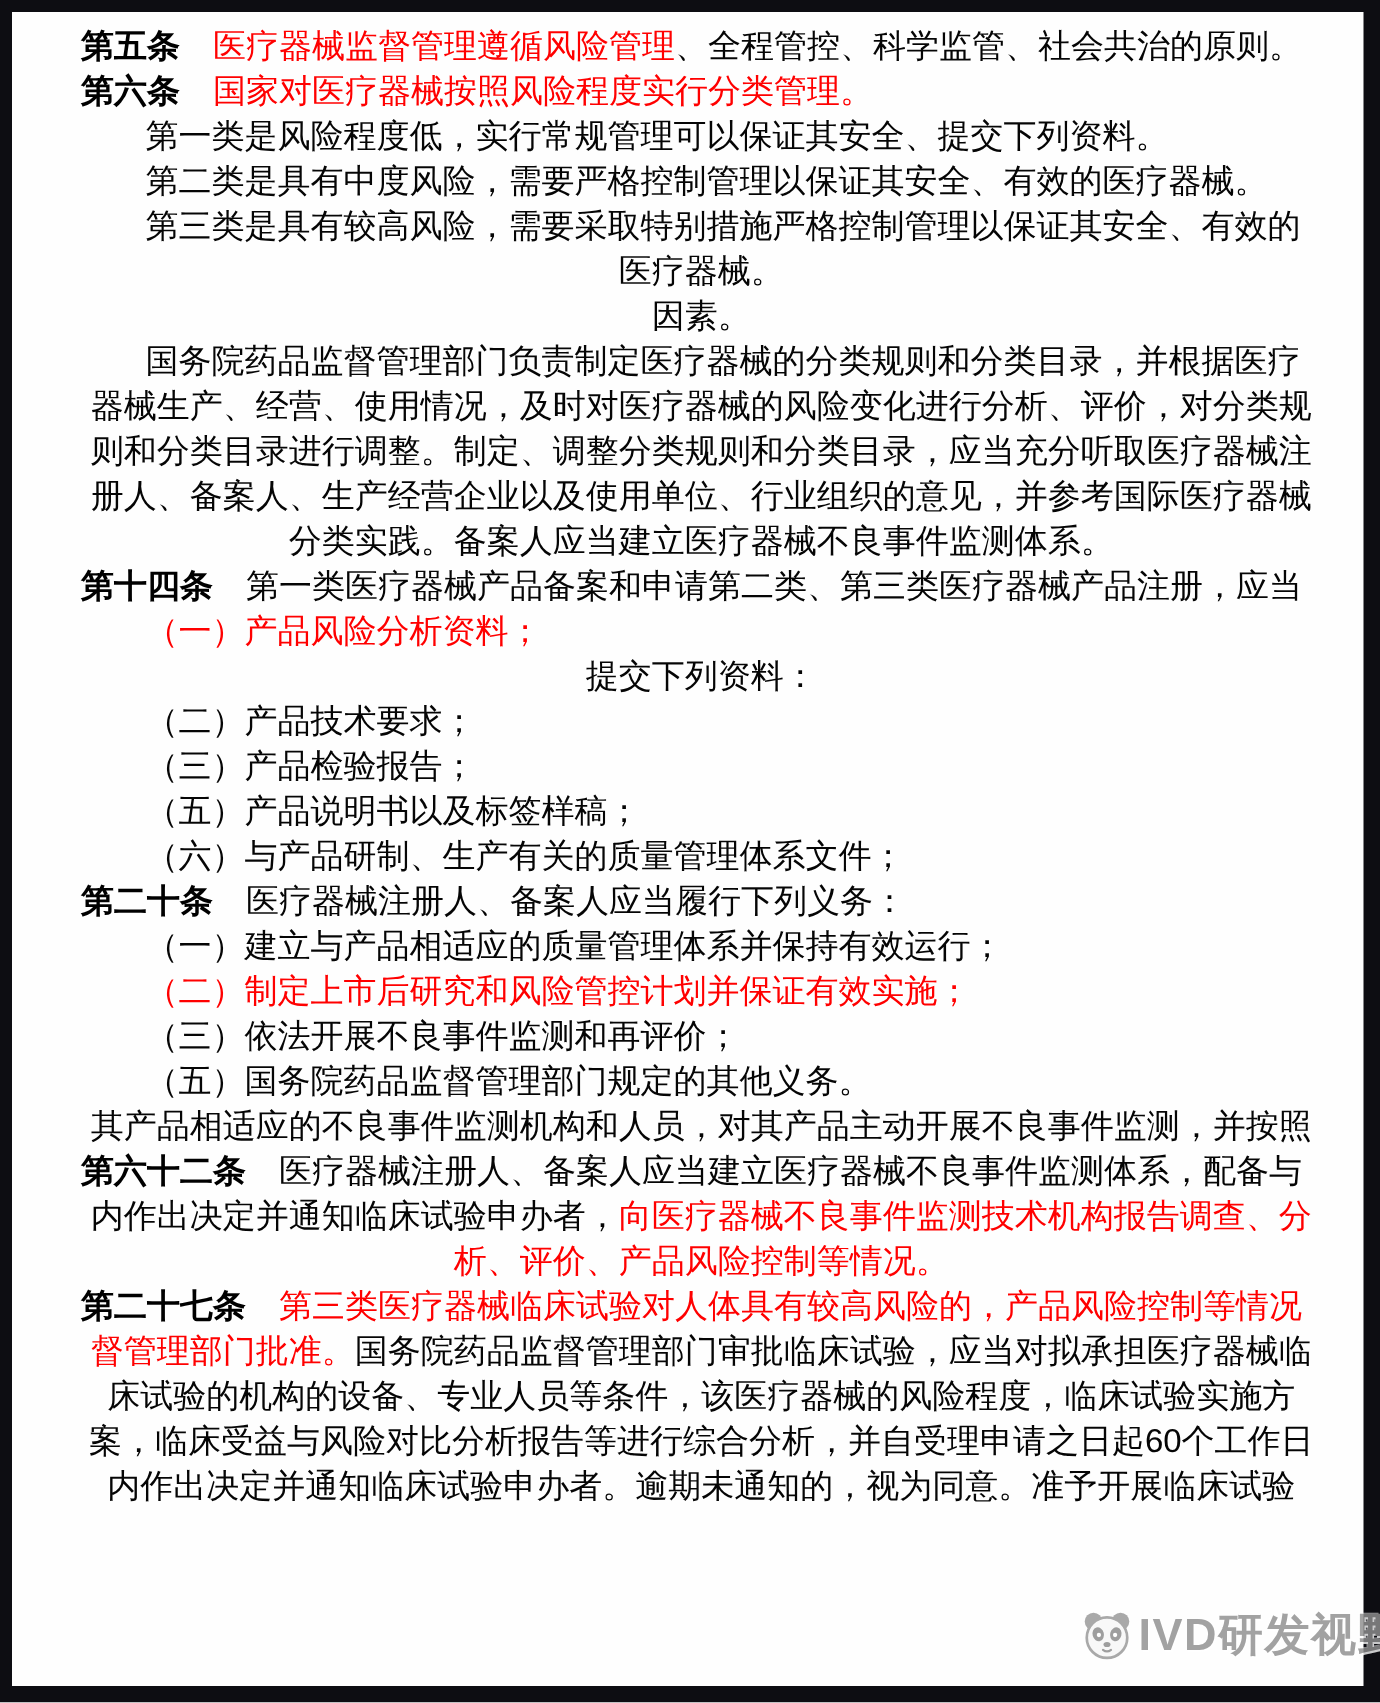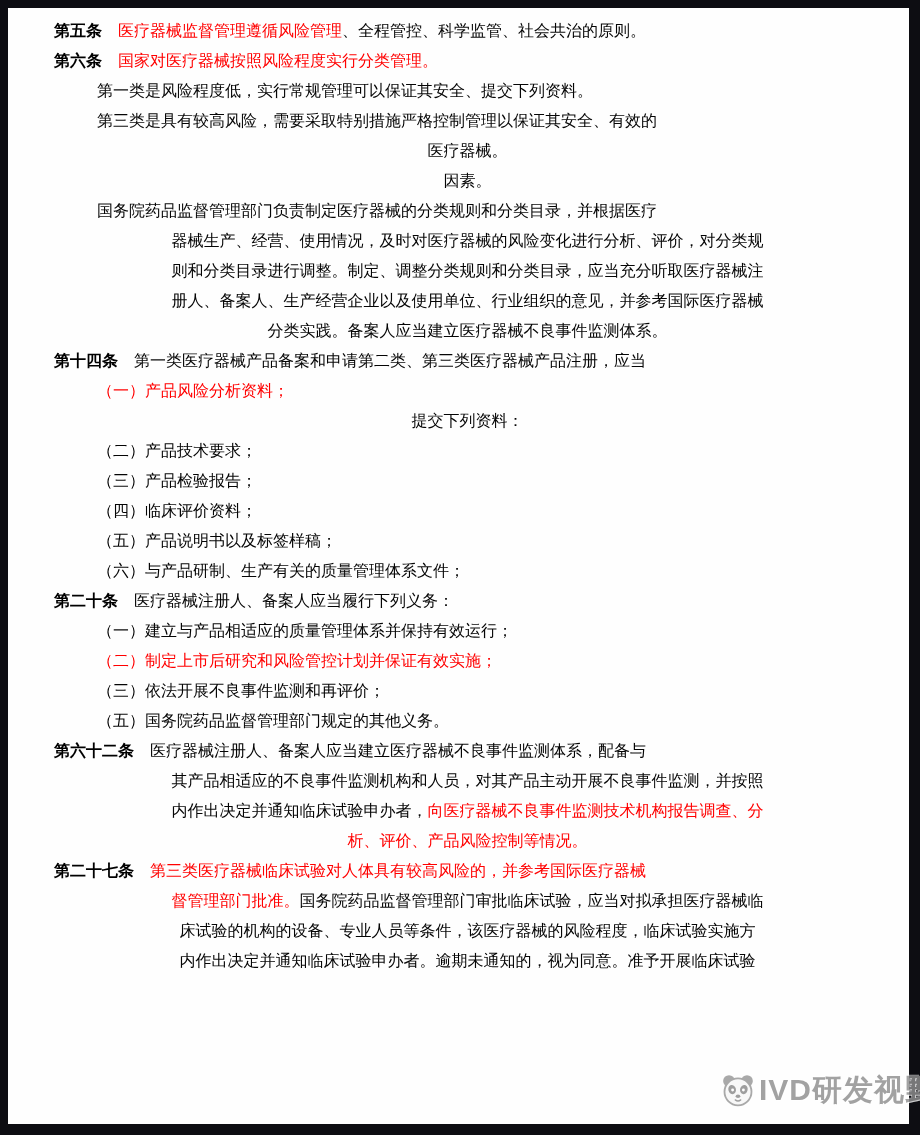--- a/index.html
+++ b/index.html
@@ -10,21 +10,21 @@
     font-family:"Liberation Sans","DejaVu Sans",sans-serif;
   }
   .sheet {
     position:absolute; left:8px; top:8px; width:901px; height:1116px;
     background:#fefefe; overflow:hidden;
     padding:8px 4px 0 22px;
   }
   .doc-body { width:100%; }
   .line {
     white-space:nowrap; height:30px; line-height:30px;
-    font-size:16px; color:#050505; letter-spacing:0;
+    font-size:22px; color:#050505; letter-spacing:0;
   }
   .ind-none    { padding-left:0;text-align:center; }
   .ind-article { padding-left:24px; }
   .ind-par     { padding-left:67px; }
   .seg-normal  { color:#050505; }
   .seg-bold    { color:#000; font-weight:700; }
   .seg-red     { color:var(--red,#ff0000); }
   .watermark {
     position:absolute; left:720px; top:1070px; height:40px;
     display:flex; align-items:center; gap:3px;
@@ -39,48 +39,49 @@
 </style>
 </head>
 <body>
 
 <div class="page">
   <div class="sheet">
     <div class="doc-body">
         <p class="line ind-article"><span class="seg-bold">第五条　</span><span class="seg-red">医疗器械监督管理遵循风险管理</span><span class="seg-normal">、全程管控、科学监管、社会共治的原则。</span></p>
         <p class="line ind-article"><span class="seg-bold">第六条　</span><span class="seg-red">国家对医疗器械按照风险程度实行分类管理。</span></p>
         <p class="line ind-par"><span class="seg-normal">第一类是风险程度低，实行常规管理可以保证其安全、提交下列资料。</span></p>
+        <p class="line ind-par"><span class="seg-normal">第二类是具有中度风险，需要严格控制管理以保证其安全、有效的医疗器械。</span></p>
         <p class="line ind-par"><span class="seg-normal">第三类是具有较高风险，需要采取特别措施严格控制管理以保证其安全、有效的</span></p>
         <p class="line ind-none"><span class="seg-normal">医疗器械。</span></p>
         <p class="line ind-none"><span class="seg-normal">因素。</span></p>
         <p class="line ind-par"><span class="seg-normal">国务院药品监督管理部门负责制定医疗器械的分类规则和分类目录，并根据医疗</span></p>
         <p class="line ind-none"><span class="seg-normal">器械生产、经营、使用情况，及时对医疗器械的风险变化进行分析、评价，对分类规</span></p>
         <p class="line ind-none"><span class="seg-normal">则和分类目录进行调整。制定、调整分类规则和分类目录，应当充分听取医疗器械注</span></p>
         <p class="line ind-none"><span class="seg-normal">册人、备案人、生产经营企业以及使用单位、行业组织的意见，并参考国际医疗器械</span></p>
         <p class="line ind-none"><span class="seg-normal">分类实践。备案人应当建立医疗器械不良事件监测体系。</span></p>
         <p class="line ind-article"><span class="seg-bold">第十四条　</span><span class="seg-normal">第一类医疗器械产品备案和申请第二类、第三类医疗器械产品注册，应当</span></p>
         <p class="line ind-par"><span class="seg-red">（一）产品风险分析资料；</span></p>
         <p class="line ind-none"><span class="seg-normal">提交下列资料：</span></p>
         <p class="line ind-par"><span class="seg-normal">（二）产品技术要求；</span></p>
         <p class="line ind-par"><span class="seg-normal">（三）产品检验报告；</span></p>
-        <p class="line ind-par"><span class="seg-normal">（四）临床评价资料；</span></p>
         <p class="line ind-par"><span class="seg-normal">（五）产品说明书以及标签样稿；</span></p>
         <p class="line ind-par"><span class="seg-normal">（六）与产品研制、生产有关的质量管理体系文件；</span></p>
         <p class="line ind-article"><span class="seg-bold">第二十条　</span><span class="seg-normal">医疗器械注册人、备案人应当履行下列义务：</span></p>
         <p class="line ind-par"><span class="seg-normal">（一）建立与产品相适应的质量管理体系并保持有效运行；</span></p>
         <p class="line ind-par"><span class="seg-red">（二）制定上市后研究和风险管控计划并保证有效实施；</span></p>
         <p class="line ind-par"><span class="seg-normal">（三）依法开展不良事件监测和再评价；</span></p>
         <p class="line ind-par"><span class="seg-normal">（五）国务院药品监督管理部门规定的其他义务。</span></p>
+        <p class="line ind-none"><span class="seg-normal">其产品相适应的不良事件监测机构和人员，对其产品主动开展不良事件监测，并按照</span></p>
         <p class="line ind-article"><span class="seg-bold">第六十二条　</span><span class="seg-normal">医疗器械注册人、备案人应当建立医疗器械不良事件监测体系，配备与</span></p>
-        <p class="line ind-none"><span class="seg-normal">其产品相适应的不良事件监测机构和人员，对其产品主动开展不良事件监测，并按照</span></p>
         <p class="line ind-none"><span class="seg-normal">内作出决定并通知临床试验申办者，</span><span class="seg-red">向医疗器械不良事件监测技术机构报告调查、分</span></p>
         <p class="line ind-none"><span class="seg-red">析、评价、产品风险控制等情况。</span></p>
-        <p class="line ind-article"><span class="seg-bold">第二十七条　</span><span class="seg-red">第三类医疗器械临床试验对人体具有较高风险的，并参考国际医疗器械</span></p>
+        <p class="line ind-article"><span class="seg-bold">第二十七条　</span><span class="seg-red">第三类医疗器械临床试验对人体具有较高风险的，产品风险控制等情况</span></p>
         <p class="line ind-none"><span class="seg-red">督管理部门批准。</span><span class="seg-normal">国务院药品监督管理部门审批临床试验，应当对拟承担医疗器械临</span></p>
         <p class="line ind-none"><span class="seg-normal">床试验的机构的设备、专业人员等条件，该医疗器械的风险程度，临床试验实施方</span></p>
+        <p class="line ind-none"><span class="seg-normal">案，临床受益与风险对比分析报告等进行综合分析，并自受理申请之日起60个工作日</span></p>
         <p class="line ind-none"><span class="seg-normal">内作出决定并通知临床试验申办者。逾期未通知的，视为同意。准予开展临床试验</span></p>
       </div>
   </div>
 
   <div class="watermark">
     <svg class="panda" viewBox="0 0 40 40" xmlns="http://www.w3.org/2000/svg">
       <circle cx="10" cy="10" r="6.5" fill="#8b8b8b"></circle>
       <circle cx="30" cy="10" r="6.5" fill="#8b8b8b"></circle>
       <circle cx="20" cy="22" r="15" fill="#f7f7f7" stroke="#8b8b8b" stroke-width="2"></circle>
       <ellipse cx="13.5" cy="19.5" rx="4.2" ry="5.2" fill="#7d7d7d" transform="rotate(-15 13.5 19.5)"></ellipse>

